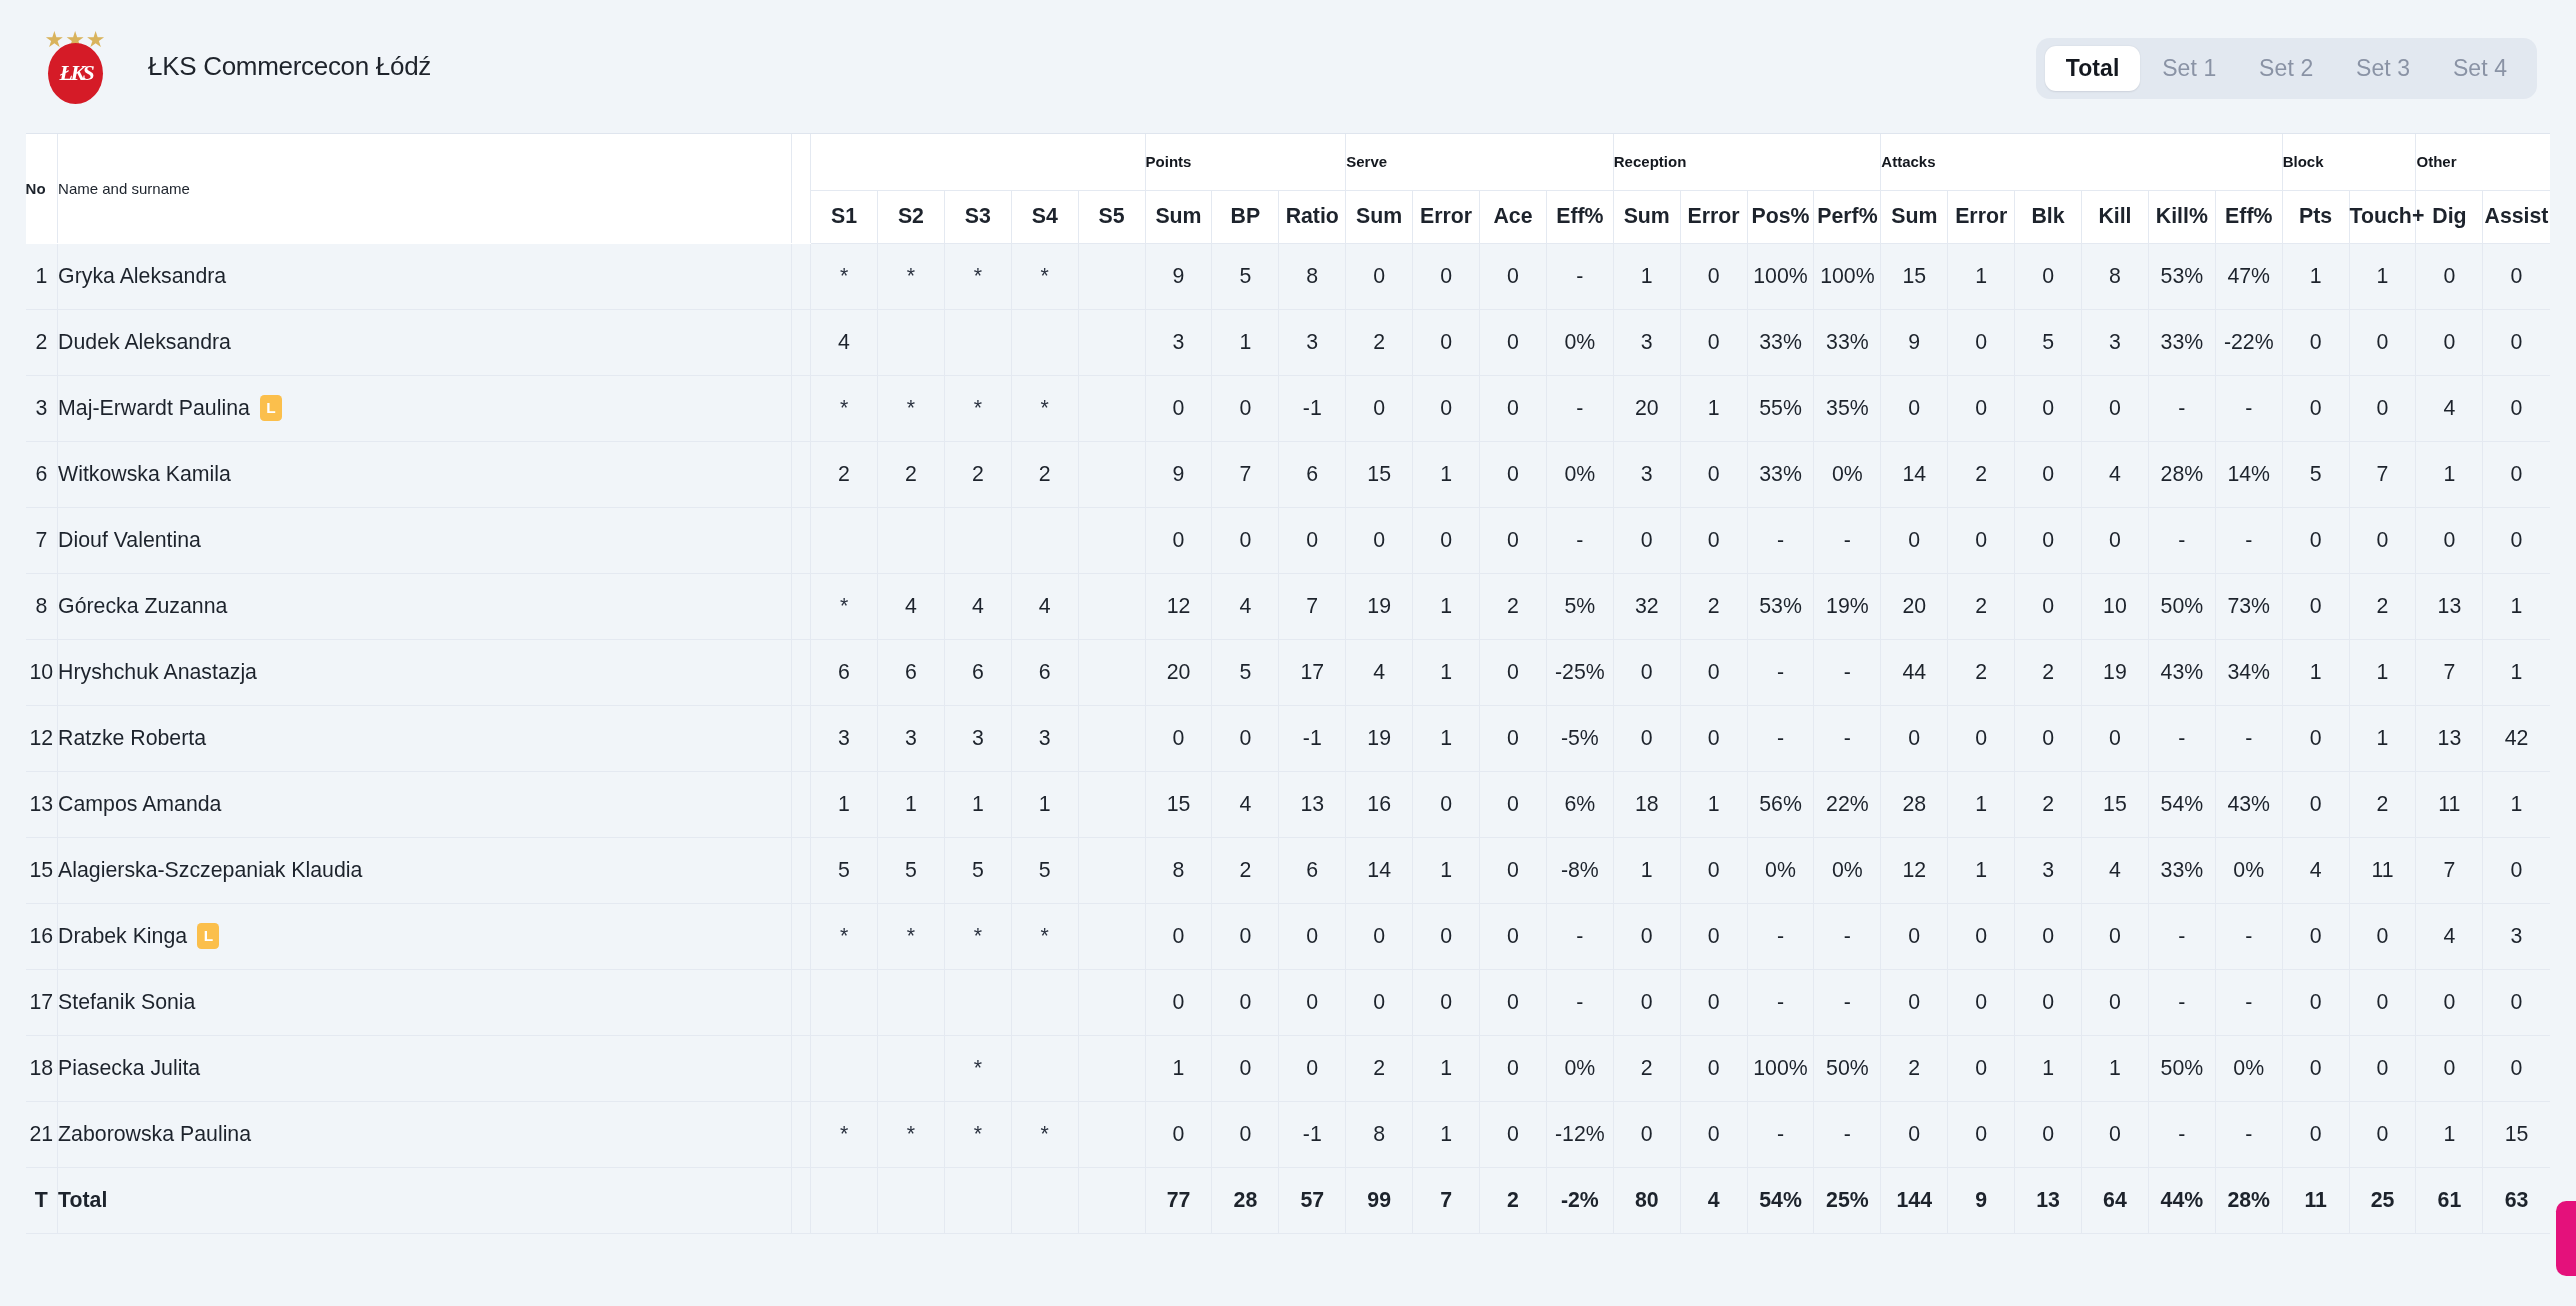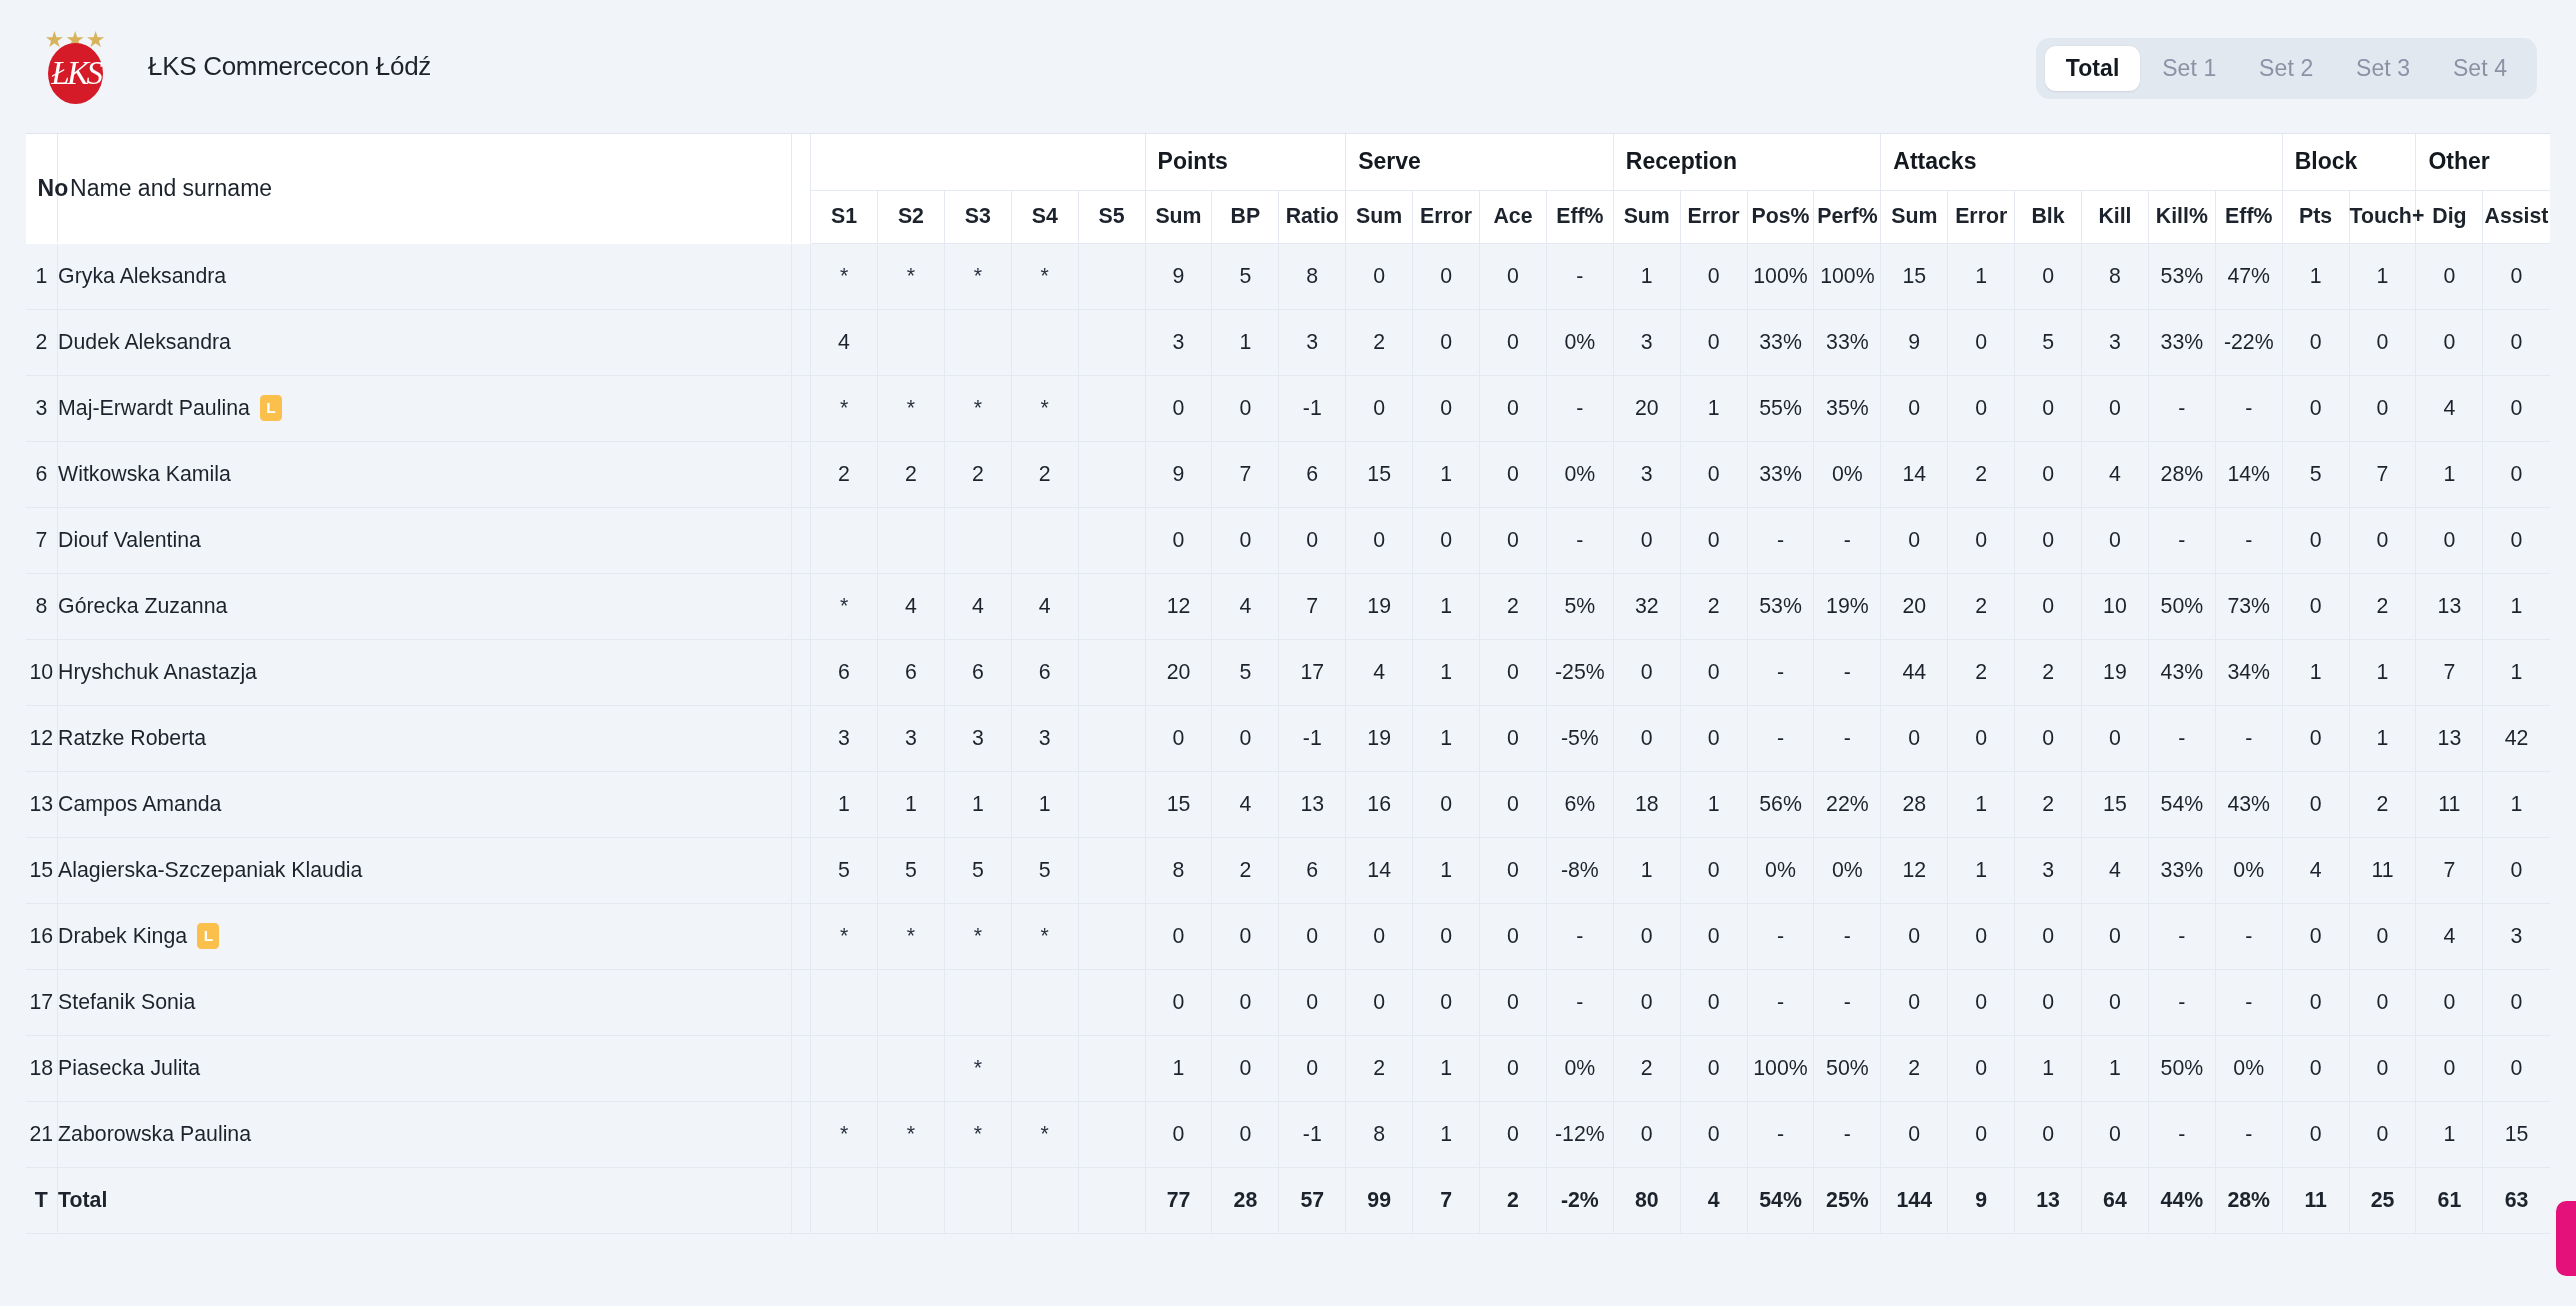--- a/index.html
+++ b/index.html
@@ -20,21 +20,21 @@
     padding: 0 39px 0 39px;
     position: relative;
   }
   .crest { width: 73px; height: 82px; flex: 0 0 auto; position: relative; }
   .crest .stars { position:absolute; top:3.4px; left:0; width:73px; text-align:center; color:#d9b35c; font-size:22px; letter-spacing:0.9px; line-height:1; }
   .crest .oval {
     position:absolute; top:17px; left:9.4px; width:55px; height:61px;
     background:#d51b27; border-radius:50%;
     display:flex; align-items:center; justify-content:center;
   }
-  .crest .monogram { color:#fff; font-family:"Liberation Serif", serif; font-size:33px; font-weight:normal; font-style:italic; line-height:1; letter-spacing:-2.6px; }
+  .crest .monogram { color:#fff; font-family:"Liberation Serif", serif; font-size:22px; font-weight:bold; font-style:italic; line-height:1; letter-spacing:-2.6px; }
   .crest .ring {
     position:absolute; top:15.4px; left:7.7px; width:58px; height:65px;
     border-radius:50%; border:1.7px solid transparent;
   }
   .club-title {
     margin-left: 36px;
     font-size: 26px;
     color: #1e232b;
     font-weight: 400;
     letter-spacing: -0.3px;
@@ -77,22 +77,21 @@
     color: #1d232c;
     text-align: center;
     padding: 0;
     height: 66px;
     vertical-align: middle;
   }
   thead th { background:#ffffff; font-weight: bold; }
   thead tr.group-row th {
     height: 56px;
     text-align: left;
-    padding-left: 12px;
-    font-size: 23px;
+    font-size: 15px;
     vertical-align: middle;
     border-bottom: 0.9px solid #e4e9f1;
   }
   thead tr.group-row th.blank { border-bottom: 0.9px solid #ffffff; }
   thead tr.sub-row th { height: 53px; font-size: 21.3px; }
   th.col-no, td.col-no { width: 32px; }
   th.col-name, td.col-name { width: 734px; text-align: left; padding-left: 15.4px; font-weight: normal; }
   thead th.col-name { font-weight: normal; }
   th.spacer, td.spacer { width: 19px; border-right:0.9px solid #e4e9f1; }
   .w-set { width: 49px; }

